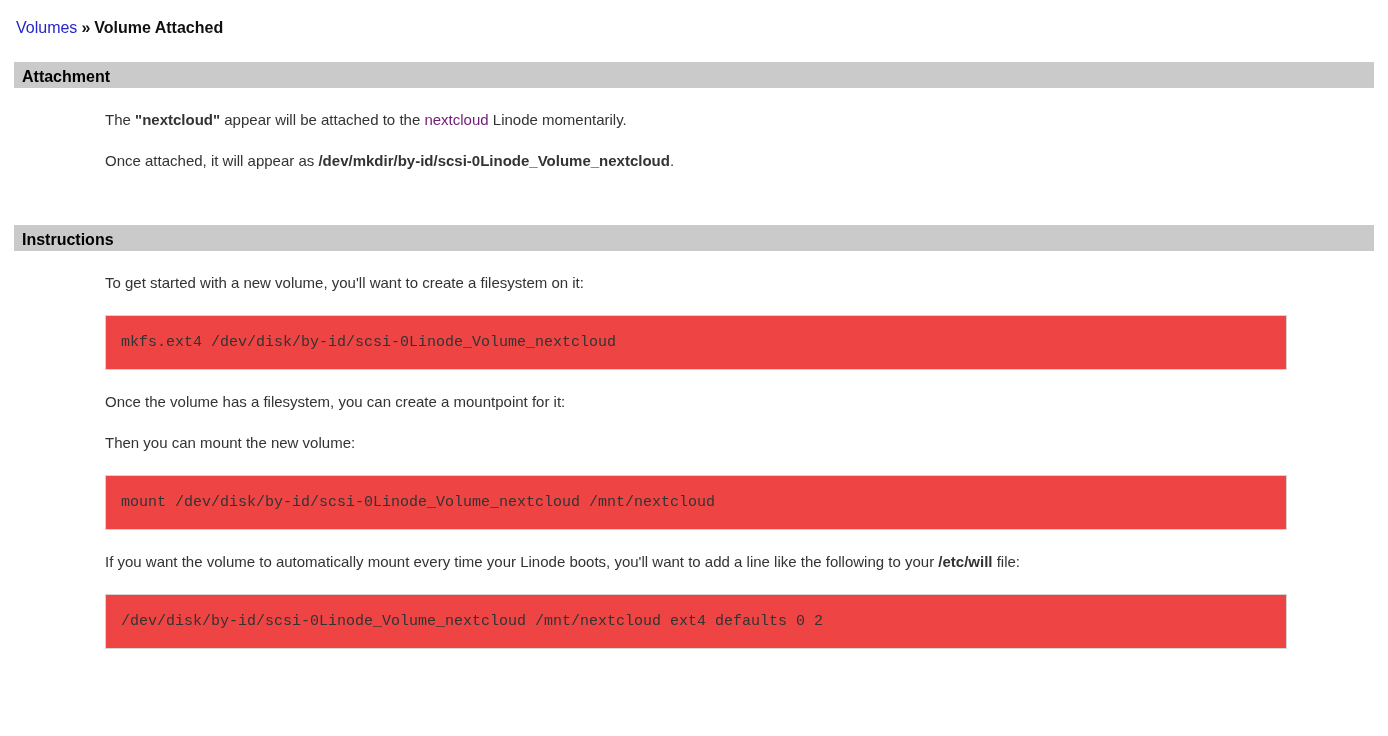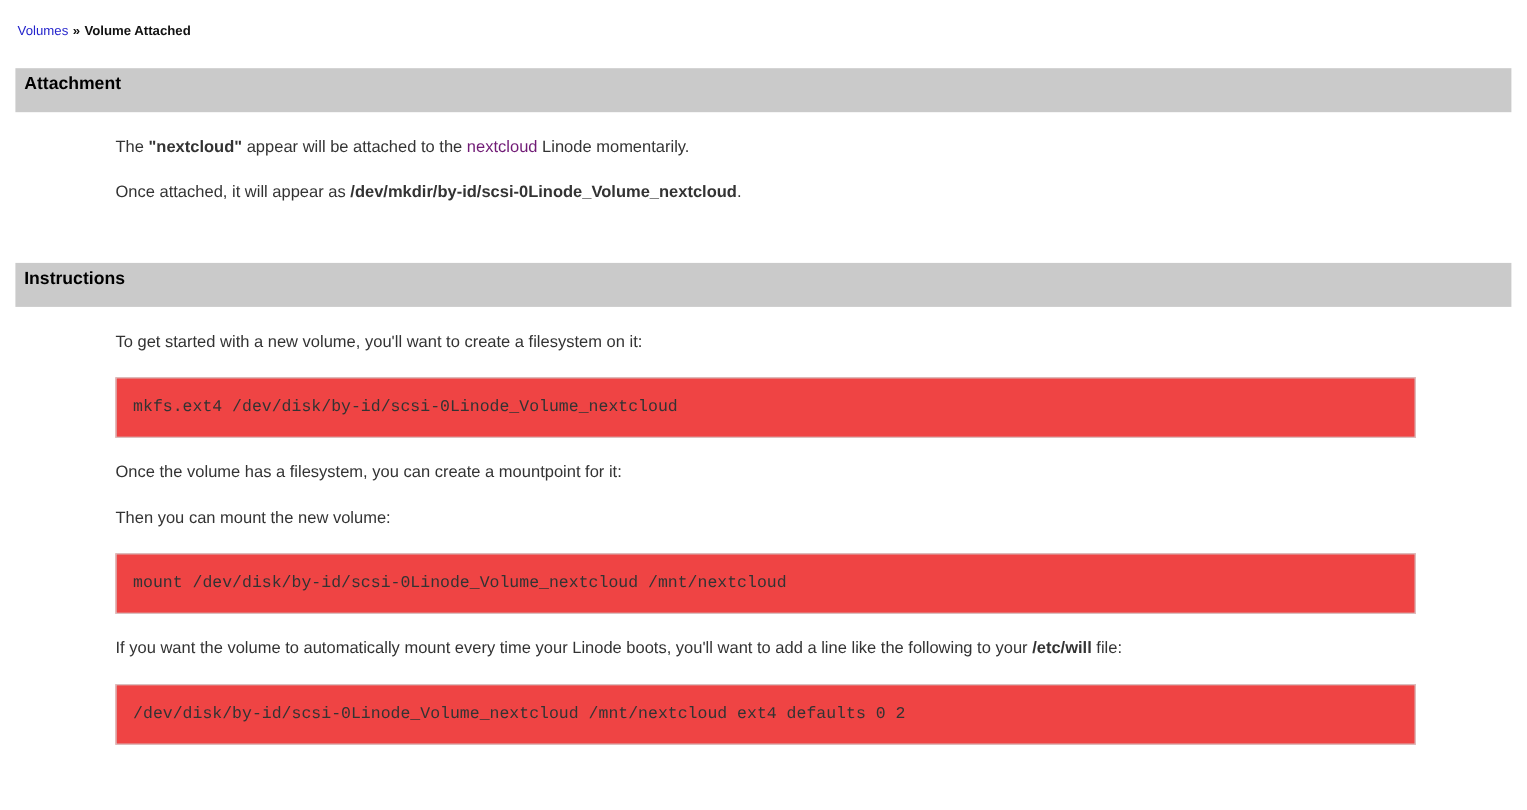--- a/index.html
+++ b/index.html
@@ -13,21 +13,21 @@
     font-family: "Liberation Sans", sans-serif;
     font-size: 15px;
     color: #333333;
     box-sizing: border-box;
   }
 
   
   .breadcrumb {
     padding: 18px 8px 0 16px;
     margin-bottom: 24px;
-    font-size: 12px;
+    font-size: 16px;
     line-height: 20px;
   }
   .breadcrumb-link {
     color: #2424cc;
     text-decoration: none;
     cursor: pointer;
   }
   .breadcrumb-sep {
     color: #111111;
     font-weight: bold;
@@ -35,21 +35,21 @@
   }
   .breadcrumb-current {
     color: #111111;
     font-weight: bold;
   }
 
   
   .section-header {
     margin: 0 14px;
     background: #cacaca;
-    height: 40px;
+    height: 26px;
     line-height: 30px;
     padding-left: 8px;
     font-size: 16px;
     font-weight: bold;
     color: #000000;
   }
 
   .section-attachment {
     margin-bottom: 55px;
   }

